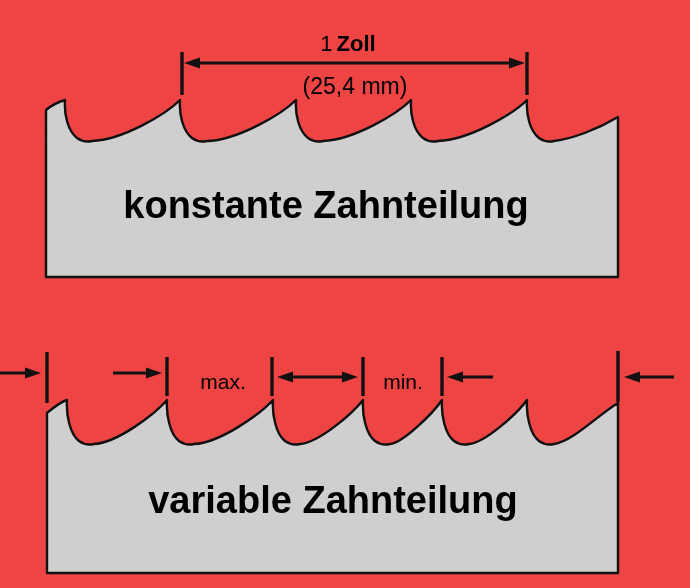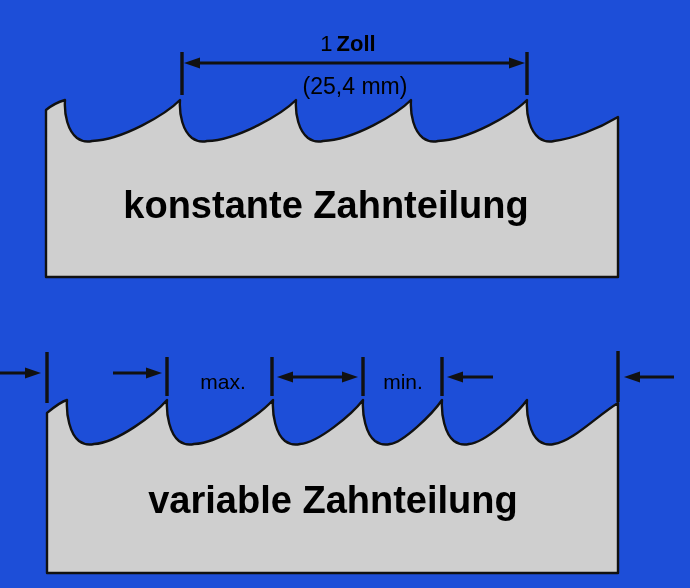--- a/index.html
+++ b/index.html
@@ -1,19 +1,19 @@
 <!DOCTYPE html>
 <html><head>
 <meta charset="utf-8">
 <style>
   html,body{margin:0;padding:0;background:#ffffff;}
   .stage{
     position:relative;
     width:690px;height:588px;
-    background:#1d4ed8;
+    background:#ef4444;
     font-family:"Liberation Sans", sans-serif;
     overflow:hidden;
   }
   svg{display:block;}
   svg text{fill:#000000;}
   .caption{font-size:38px;font-weight:bold;}
   .metric{font-size:23px;font-weight:400;}
   .annot{font-size:21px;font-weight:400;}
   .dimnum{font-size:22px;font-weight:400;}
   .dimunit{font-size:22px;font-weight:bold;}

